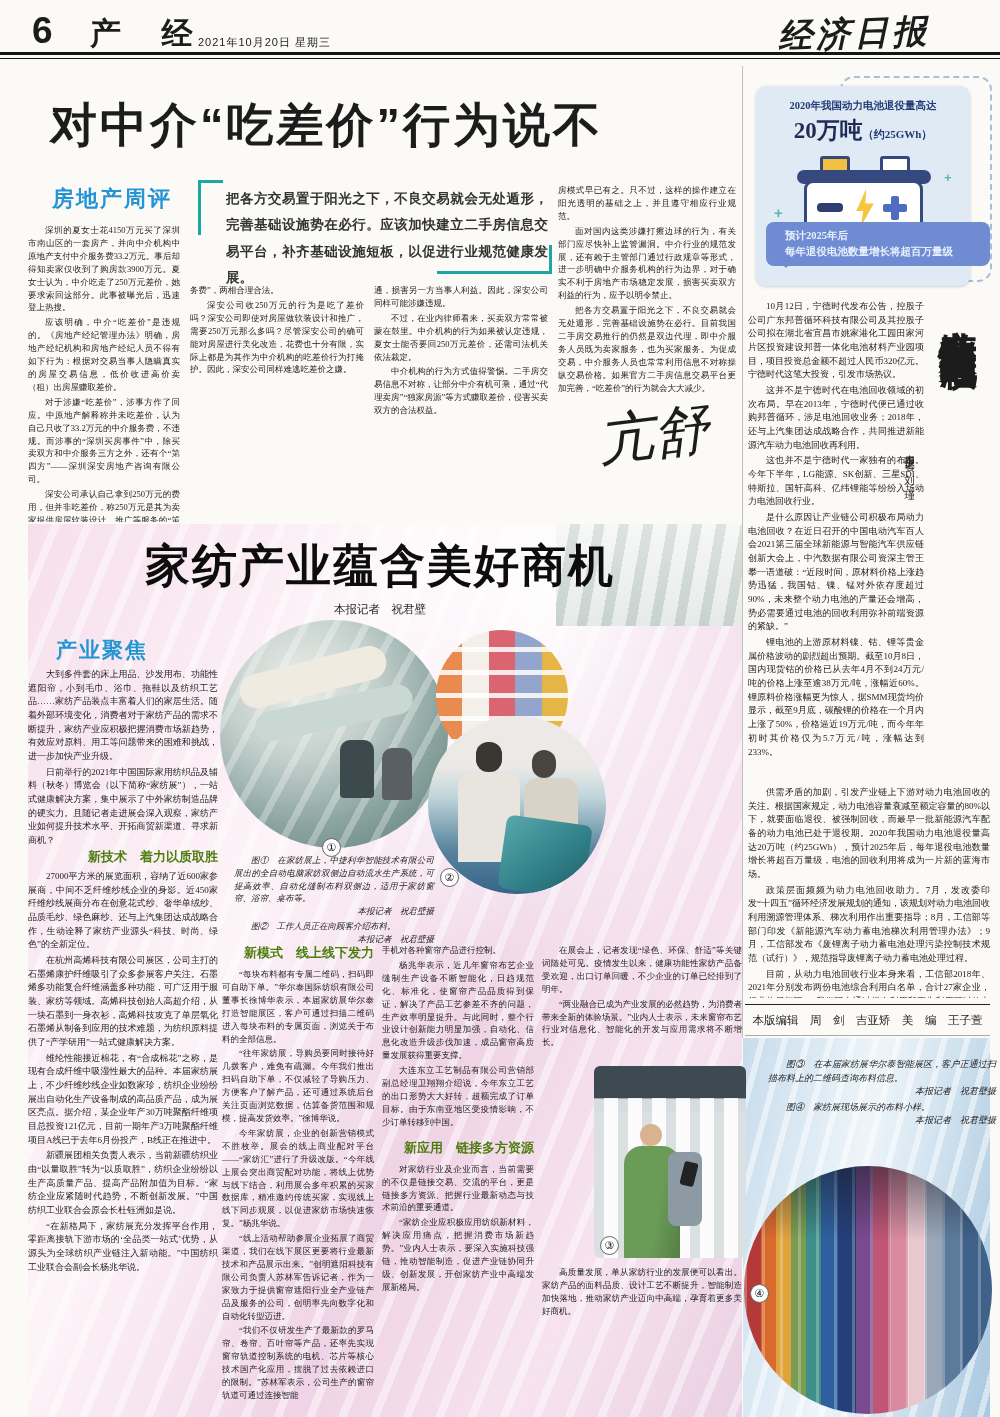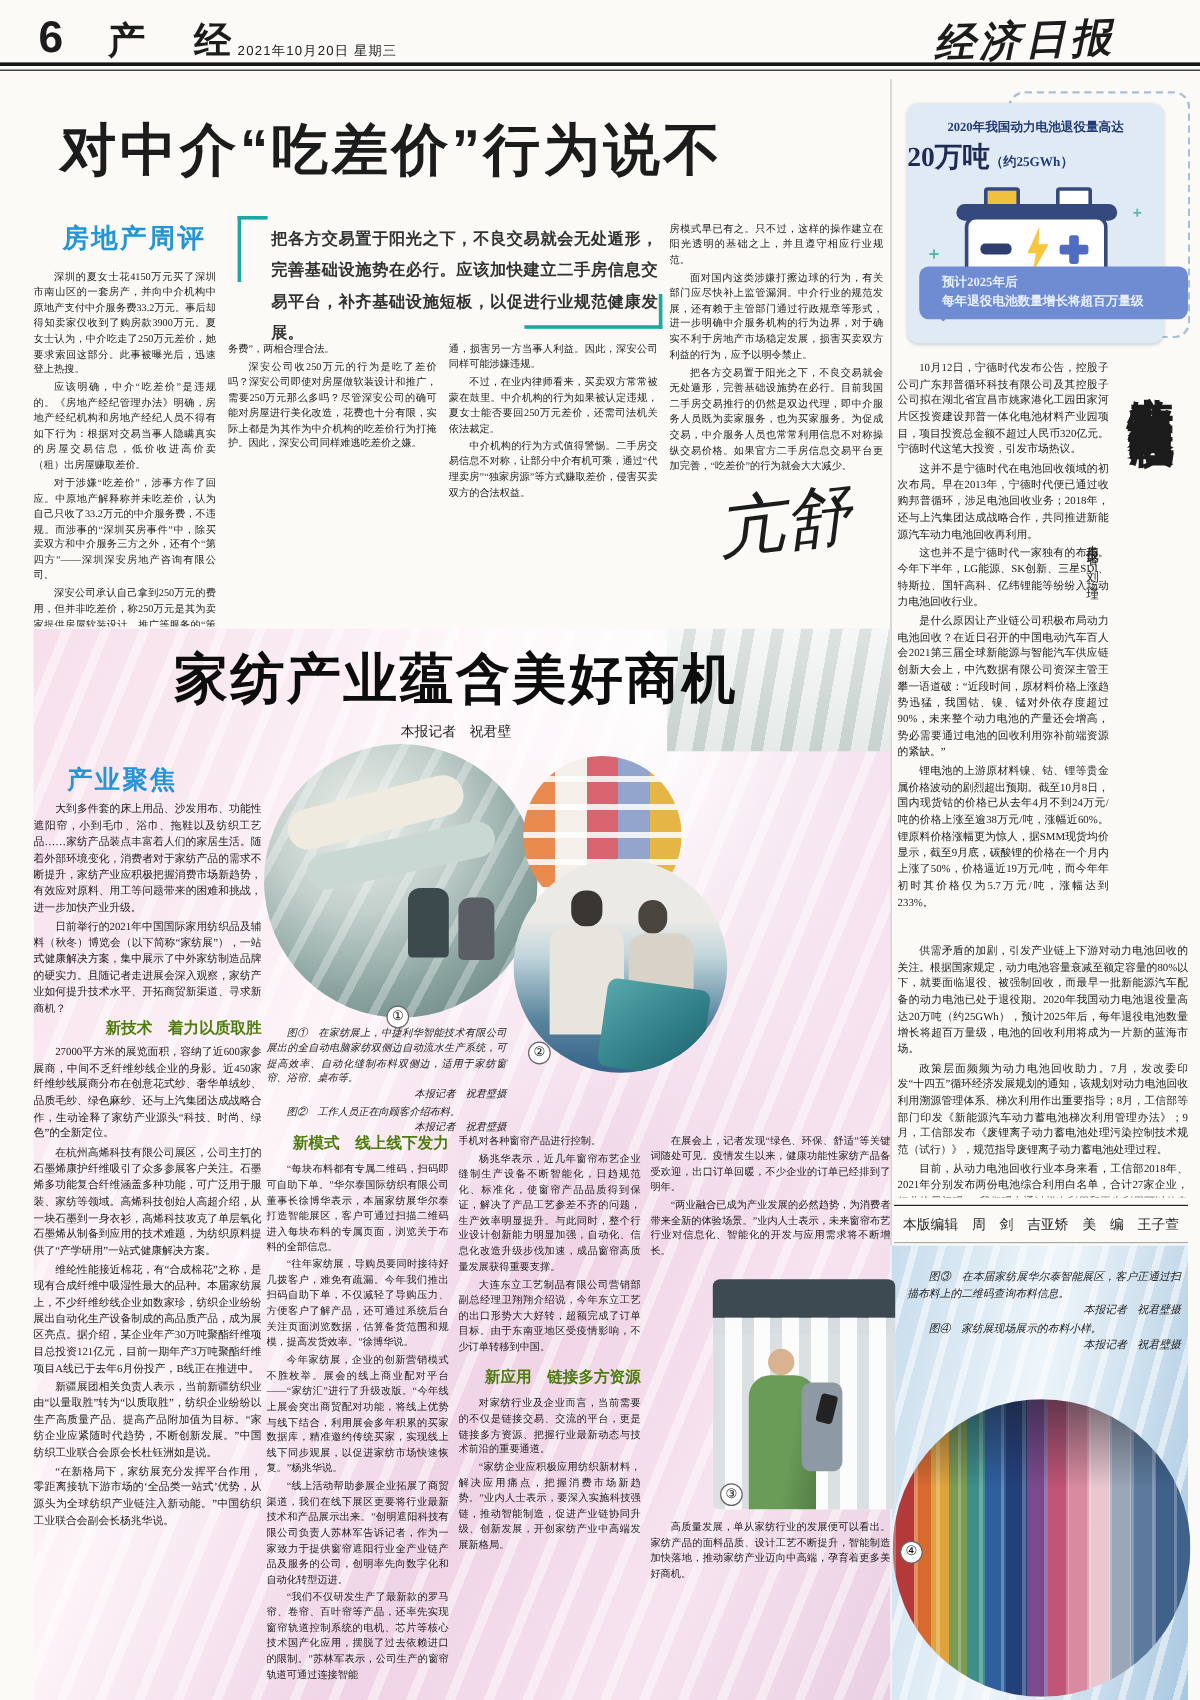--- a/index.html
+++ b/index.html
@@ -10,21 +10,21 @@
   .rule{background:#151515;}
   .vline{background:#c2c0ba;width:1px;}
   .bt p{margin:0 0 2px 0;text-indent:2em;text-align:justify;line-height:1.52;}
   .bt p.ni{text-indent:0;}
   .fs85{font-size:8.5px;}
   .fs9{font-size:9px;}
   .blue{color:#2494d4;}
   .subhead{font-weight:bold;text-align:right;font-family:"Liberation Sans","DejaVu Sans",sans-serif;font-size:13px;color:#4d7c0f;}
   .badge{position:absolute;width:17px;height:17px;background:#fff;border:1px solid #666;border-radius:50%;
          text-align:center;line-height:17px;font-size:11px;color:#111;z-index:6;}
-  .caption{font-style:italic;line-height:1.5;}
+  .caption{font-style:italic;line-height:1.5;margin-left:12px;}
   .caption p{margin:0;text-align:justify;text-indent:2em;}
   .cred{text-align:right;margin:0 0 2px 0;}
   .circle{border-radius:50%;overflow:hidden;}
   
   .qtl{position:absolute;left:0;top:2;width:22px;height:52px;border-left:3px solid #1ba8a2;border-top:3px solid #1ba8a2;}
   .qbr{position:absolute;right:6px;bottom:0;width:112px;height:26px;border-right:3px solid #1ba8a2;border-bottom:3px solid #1ba8a2;}
   
   .igbox{background:#e0eaf5;border-radius:10px;box-shadow:0 1px 3px rgba(60,80,120,.25);}
   .igdash{border:2px dashed #a9bfd9;border-radius:14px;}
   .battery-body{background:#fff;border:3.5px solid #35497e;border-radius:9px;}
@@ -80,21 +80,21 @@
     <p>面对国内这类涉嫌打擦边球的行为，有关部门应尽快补上监管漏洞。中介行业的规范发展，还有赖于主管部门通过行政规章等形式，进一步明确中介服务机构的行为边界，对于确实不利于房地产市场稳定发展，损害买卖双方利益的行为，应予以明令禁止。</p>
     <p>把各方交易置于阳光之下，不良交易就会无处遁形，完善基础设施势在必行。目前我国二手房交易推行的仍然是双边代理，即中介服务人员既为卖家服务，也为买家服务。为促成交易，中介服务人员也常常利用信息不对称操纵交易价格。如果官方二手房信息交易平台更加完善，“吃差价”的行为就会大大减少。</p>
   </div>
 
   <div class="abs" style="left:600px;top:396px;width:140px;height:120px;font-size:56px;font-style:italic;transform:rotate(-7deg);">亢舒</div>
 
   <div class="abs" style="left:752px;top:76px;width:238px;height:218px;">
     <div class="abs igdash" style="left:88px;top:0;width:148px;height:202px;"></div>
     <div class="abs igbox" style="left:4px;top:10px;width:214px;height:200px;">
       <div style="margin-top:13px;text-align:center;font-size:10.5px;font-weight:bold;color:#223a75;">2020年我国动力电池退役量高达</div>
-      <div style="text-align:left;margin-top:2px;">
+      <div style="text-align:center;margin-top:2px;">
         <span style="font-size:23px;font-weight:900;color:#1d2b55;">20万吨</span><span style="font-size:11px;font-weight:bold;color:#223a75;">（约25GWh）</span>
       </div>
 
       <div class="abs" style="left:48px;top:76px;width:120px;height:72px;">
         <div class="abs" style="left:16px;top:-6px;width:24px;height:14px;background:#f0c040;border:3px solid #35497e;border-radius:3px;"></div>
         <div class="abs" style="left:76px;top:-6px;width:24px;height:14px;background:#fff;border:3px solid #35497e;border-radius:3px;"></div>
         <div class="abs" style="left:-7px;top:8px;width:134px;height:14px;background:#35497e;border-radius:7px;"></div>
         <div class="abs battery-body" style="left:0;top:18px;width:113px;height:52px;">
           <div class="abs" style="left:10px;top:20px;width:26px;height:9px;background:#2e3e6e;border-radius:4px;"></div>
           <div class="abs" style="left:84px;top:13px;width:8px;height:24px;background:#4f6cc0;border-radius:2px;"></div>

